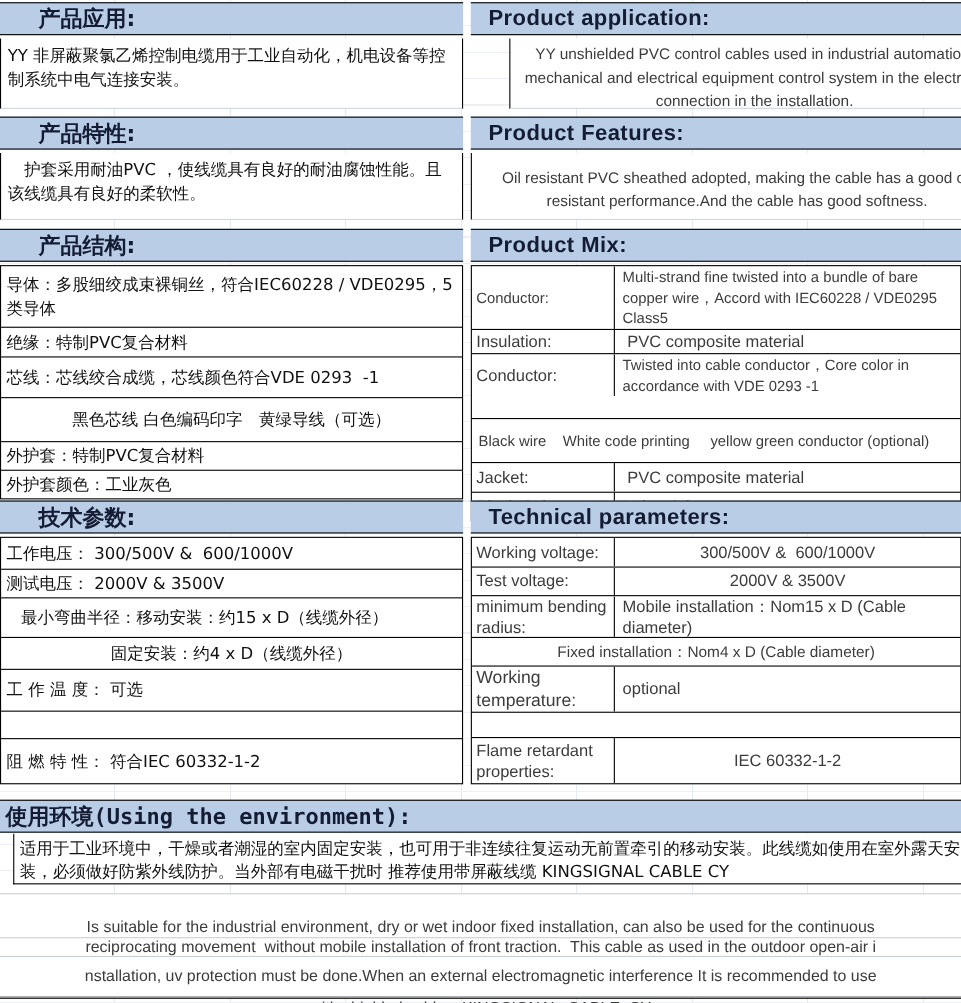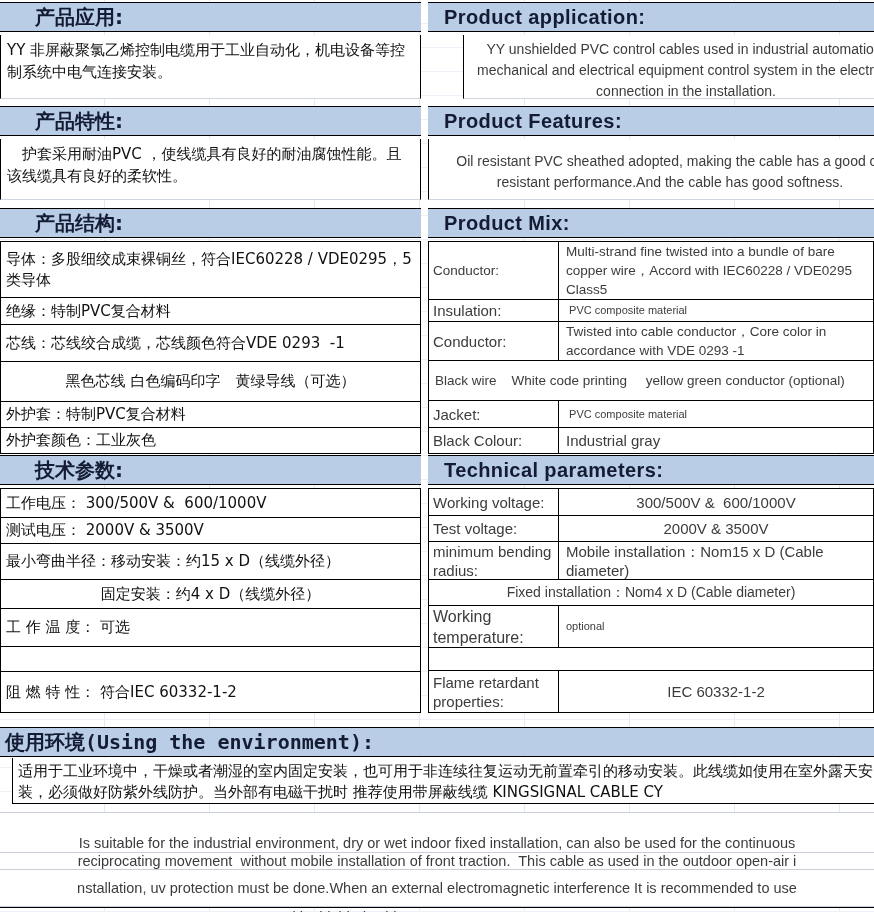--- a/index.html
+++ b/index.html
@@ -29,21 +29,21 @@
   .enbody{font-size:14px;line-height:21px;text-align:center;color:#3c3c3c;}
   .tbl{position:absolute;box-sizing:border-box;background:#fff;border:1px solid #000;}
   .row{box-sizing:border-box;display:flex;align-items:center;border-top:1px solid #000;overflow:hidden;}
   .row:first-child{border-top:none;}
   .cncell{font-size:15px;line-height:21px;padding:1px 5px;font-family:"DejaVu Sans",sans-serif;}
   .lbl{width:130px;align-self:stretch;display:flex;align-items:center;
        border-right:1px solid #000;padding:2px 4px;box-sizing:border-box;
        font-size:13.5px;line-height:17px;color:#3c3c3c;}
   .val{flex:1;display:flex;align-items:center;padding:2px 7px;box-sizing:border-box;
        font-size:13.5px;line-height:19px;color:#3c3c3c;}
-  .val.big{font-size:11px;}
+  .val.big{font-size:15px;}
   .val.md{font-size:15px;}
   .lbl.md{font-size:15px;line-height:19px;}
   .center{justify-content:center;text-align:left;}
   .fullcell{flex:1;display:flex;align-items:center;padding:2px 6px;box-sizing:border-box;
        font-size:13.5px;color:#3c3c3c;}
   .pre{white-space:pre-wrap;}
   .envcn{
     position:absolute;box-sizing:border-box;background:#fff;
     border-left:1px solid #000;border-right:1px solid #000;border-bottom:1px solid #000;
     padding:3px 5px;font-size:15px;line-height:21px;font-family:"DejaVu Sans",sans-serif;
@@ -96,21 +96,21 @@
   <div class="bar cn" style="left:0;top:455px;width:421px;">
     <span>技术参数:</span>
   </div>
   <div class="tbl" style="left:0;top:488px;width:421px;">
     <div class="row" style="height:28px;">
       <div class="cncell pre">工作电压： 300/500V &amp;  600/1000V</div>
       </div>
     <div class="row" style="height:26px;">
       <div class="cncell pre">测试电压： 2000V &amp; 3500V</div>
       </div>
-    <div class="row" style="height:36px;">
+    <div class="row" style="height:36px;padding-left:13px;">
       <div class="cncell pre">最小弯曲半径：移动安装：约15 x D（线缆外径）</div>
       </div>
     <div class="row center" style="height:29px;">
       <div class="cncell pre">固定安装：约4 x D（线缆外径）</div>
       </div>
     <div class="row" style="height:38px;align-items:center;">
       <div class="cncell pre">工 作 温 度： 可选</div>
       </div>
     <div class="row" style="height:25px;">
       <div class="cncell pre"></div>
@@ -139,21 +139,21 @@
       <div class="val pre">Multi-strand fine twisted into a bundle of bare copper wire，Accord with IEC60228 / VDE0295 Class5</div>
       </div>
     <div class="row" style="height:22px;">
       <div class="lbl md">Insulation:</div>
       <div class="val big pre"> PVC composite material</div>
       </div>
     <div class="row" style="height:39px;">
       <div class="lbl md">Conductor:</div>
       <div class="val pre">Twisted into cable conductor，Core color in accordance with VDE 0293 -1</div>
       </div>
-    <div class="row" style="height:40px;">
+    <div class="row" style="height:40px;margin-top:20px;">
       <div class="fullcell pre">Black wire    White code printing     yellow green conductor (optional)</div>
       </div>
     <div class="row" style="height:27px;">
       <div class="lbl md">Jacket:</div>
       <div class="val big pre"> PVC composite material</div>
       </div>
     <div class="row" style="height:26px;">
       <div class="lbl md">Black Colour:</div>
       <div class="val md pre">Industrial gray</div>
       </div>

